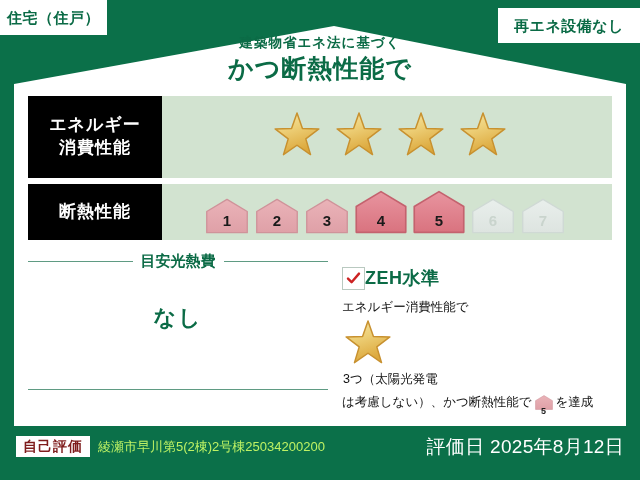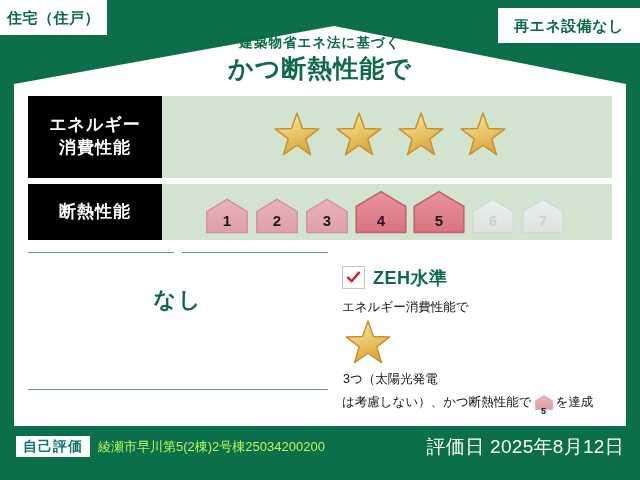--- a/index.html
+++ b/index.html
@@ -218,22 +218,21 @@
     left: 0;
     right: 0;
     bottom: 18px;
     height: 1px;
     background: #5f9b83;
   }
 
   
   #zeh-head {
     display: flex;
-    align-items: flex-start;
-    gap: 8px;
+    align-items: flex-end;
   }
   #zeh-check {
     width: 21px;
     height: 21px;
     border: 1px solid #b9c9c0;
     background: #ffffff;
     display: flex;
     align-items: center;
     justify-content: center;
     flex: 0 0 21px;
@@ -267,21 +266,21 @@
   #footer-left {
     position: absolute;
     left: 16px;
     top: 10px;
     display: flex;
     align-items: center;
     gap: 8px;
   }
   #self-eval-tag {
     background: #ffffff;
-    color: #0f766e;
+    color: #7f1d1d;
     font-weight: bold;
     font-size: 14px;
     padding: 3px 7px;
     line-height: 1.1;
     letter-spacing: 1px;
   }
   #property-id {
     color: #bef264;
     font-size: 13px;
     font-weight: normal;
@@ -473,20 +472,21 @@
             </span>
           </div>
       </div>
     </div>
 
     <div id="lower">
 
       <div id="lower-left">
         <div id="cost-heading">
           <span class="rule"></span>
+          <span>目安光熱費</span>
           <span class="rule"></span>
         </div>
         <div id="cost-value">なし</div>
         <div id="cost-bottom-rule"></div>
       </div>
 
       <div id="lower-right">
         <div id="zeh-head">
           <div id="zeh-check">
             <svg width="15" height="15" viewBox="0 0 15 15" aria-hidden="true">

